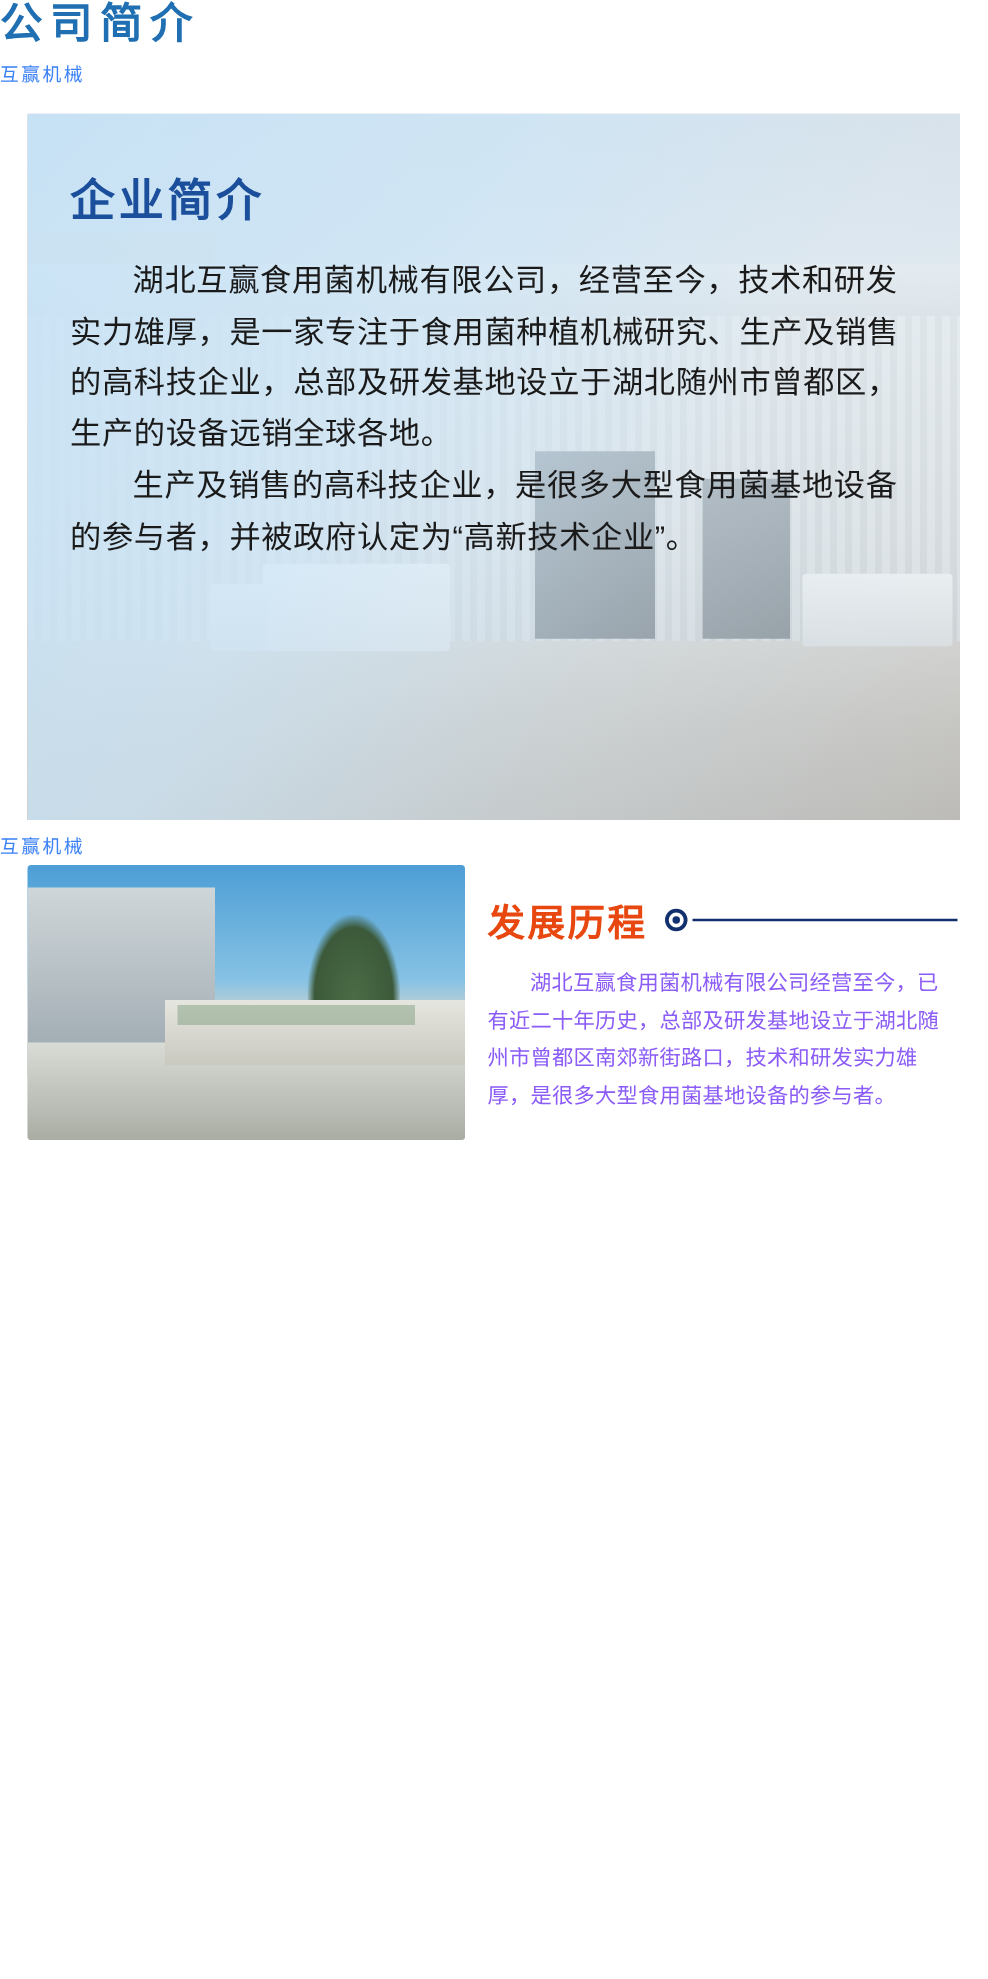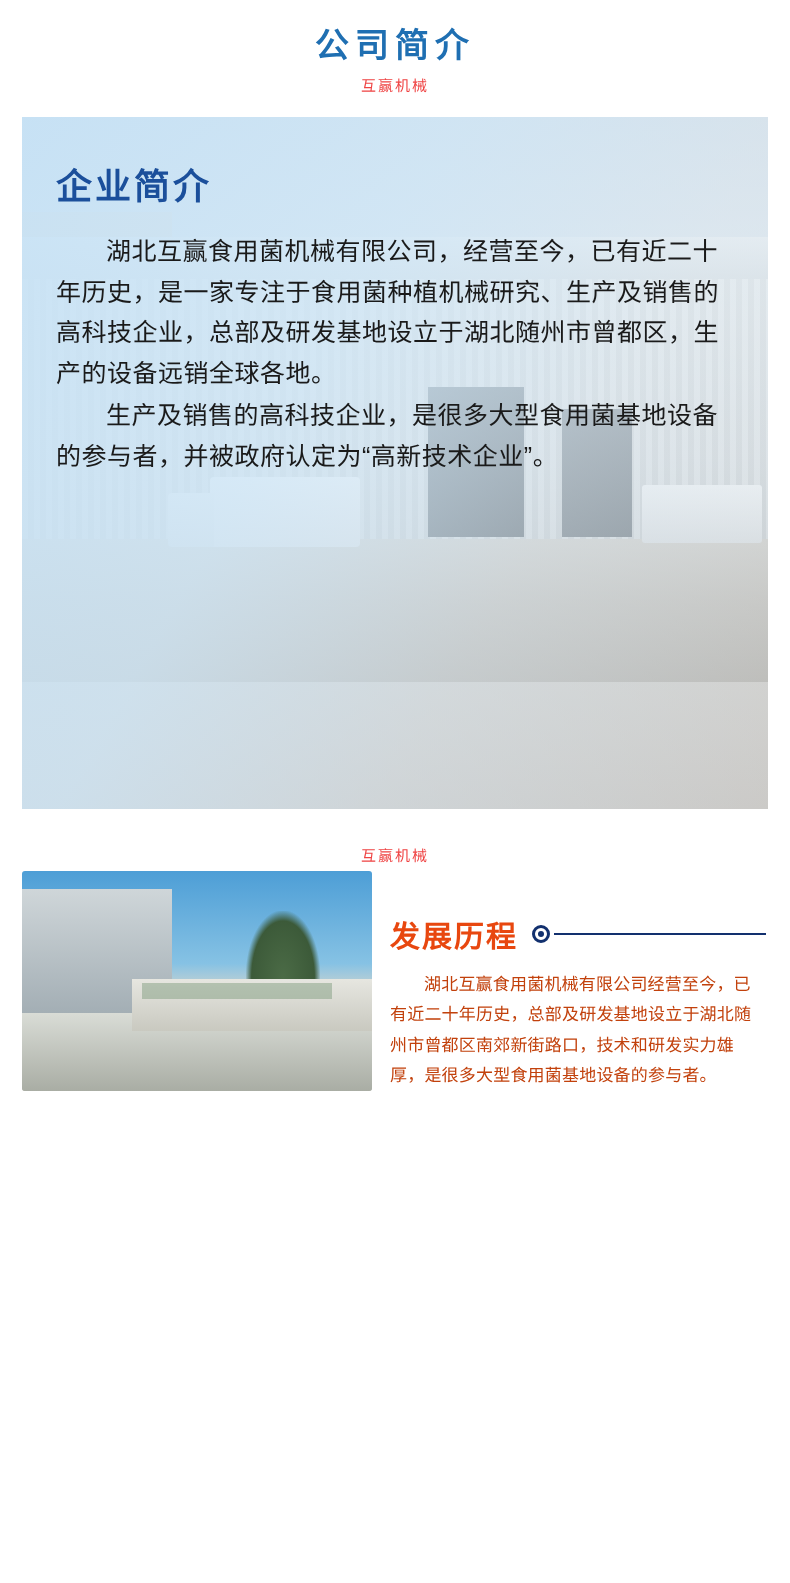--- a/index.html
+++ b/index.html
@@ -4,41 +4,41 @@
 <style>
   * { box-sizing: border-box; margin: 0; padding: 0; }
   html, body {
     width: 790px;
     background: #ffffff;
     font-family: "Liberation Sans", "DejaVu Sans", sans-serif;
   }
   body { width: 790px; min-height: 1583px; position: relative; }
 
   
-  .section-head { text-align: center; padding-top: 26px; }
+  .section-head { text-align: left; }
   .section-head .cn-title {
     font-size: 34px;
     font-weight: bold;
     letter-spacing: 6px;
     color: #1f6fb2;
     line-height: 1.15;
     text-shadow: 0 1px 0 rgba(255,255,255,0.4);
   }
   .section-head .cn-sub {
     font-size: 15px;
-    color: #ef4444;
+    color: #3b82f6;
     letter-spacing: 2px;
     margin-top: 9px;
   }
 
   
   .hero {
     position: relative;
     margin: 22px 22px 0 22px;
-    height: 692px;
+    height: 565px;
     overflow: hidden;
     background: #c9cfd4;
   }
   .hero-photo {
     position: absolute;
     inset: 0;
     background:
       
       linear-gradient(180deg, #cfd9e2 0%, #dfe6ec 28%, #e7e9ea 40%, #d8d6d2 56%, #c9c6c1 75%, #bdb9b4 100%);
   }
@@ -106,21 +106,21 @@
     color: #1a1a1a;
     text-indent: 2em;
     letter-spacing: 0.5px;
   }
   .hero-para + .hero-para { margin-top: 2px; }
 
   
   .about-wrap { margin-top: 6px; padding-bottom: 16px; }
   .row {
     display: flex;
-    align-items: flex-end;
+    align-items: center;
     margin: 0 24px 26px 22px;
   }
   .row-photo {
     width: 350px;
     height: 220px;
     flex: 0 0 350px;
     border-radius: 3px;
     overflow: hidden;
     position: relative;
   }
@@ -224,21 +224,21 @@
   .head-line {
     flex: 1;
     height: 2px;
     background: #12306e;
     margin-left: 4px;
   }
   .row-body {
     margin-top: 14px;
     font-size: 17px;
     line-height: 1.78;
-    color: #c2410c;
+    color: #8b5cf6;
     text-indent: 2em;
     letter-spacing: 0.2px;
   }
 </style>
 </head>
 <body>
 
 <div class="section-head">
   <div class="cn-title">公司简介</div>
   <div class="cn-sub">互赢机械</div>
@@ -251,21 +251,21 @@
     <div class="b-wall"></div>
     <div class="b-doorway"></div>
     <div class="b-door2"></div>
     <div class="b-ground"></div>
     <div class="b-truck"></div>
     <div class="b-truck2"></div>
   </div>
   <div class="hero-wash"></div>
   <div class="hero-content">
     <div class="hero-title">企业简介</div>
-    <p class="hero-para">湖北互赢食用菌机械有限公司，经营至今，已有近二十年历史，是一家专注于食用菌种植机械研究、生产及销售的高科技企业，总部及研发基地设立于湖北随州市曾都区，生产的设备远销全球各地。</p>
+    <p class="hero-para">湖北互赢食用菌机械有限公司，经营至今，技术和研发实力雄厚，是一家专注于食用菌种植机械研究、生产及销售的高科技企业，总部及研发基地设立于湖北随州市曾都区，生产的设备远销全球各地。</p>
     <p class="hero-para">生产及销售的高科技企业，是很多大型食用菌基地设备的参与者，并被政府认定为“高新技术企业”。</p>
   </div>
 </div>
 
 <div class="section-head">
   <div class="cn-sub">互赢机械</div>
 </div>
 
 <div class="about-wrap">
 

